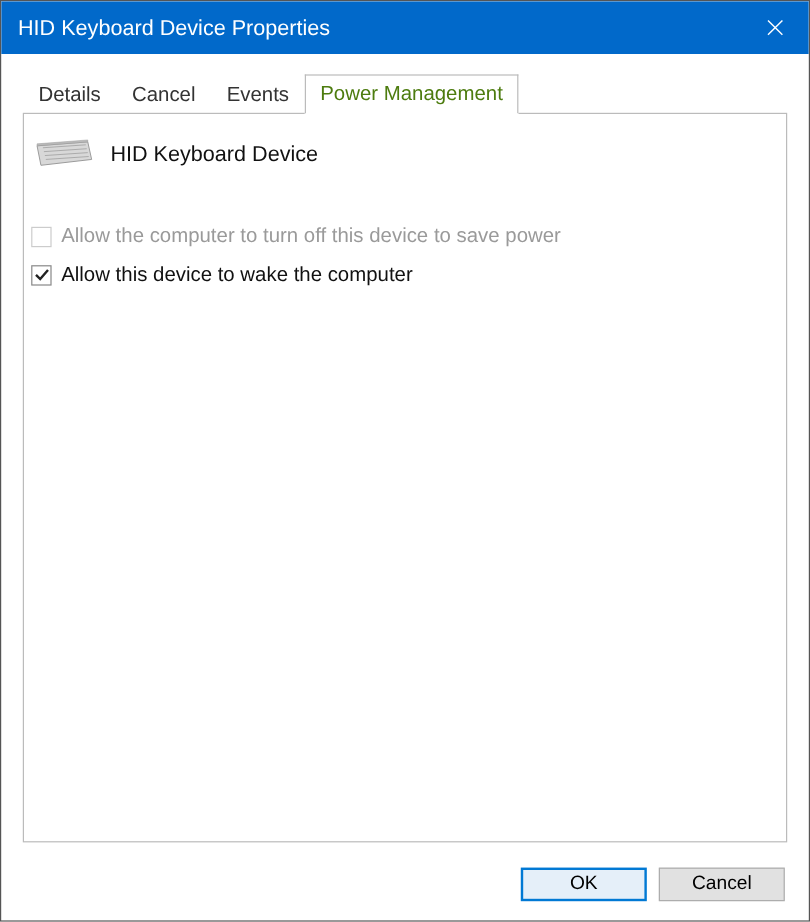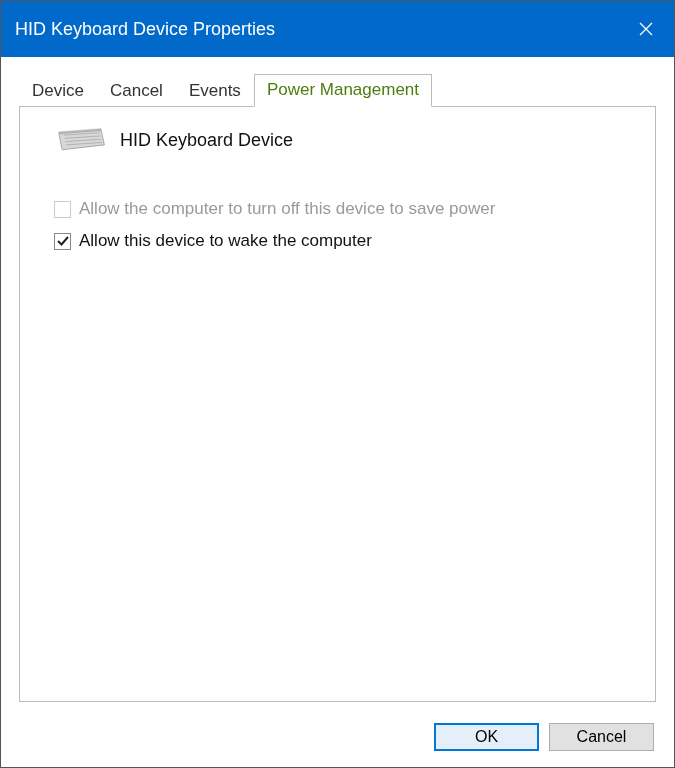--- a/index.html
+++ b/index.html
@@ -13,21 +13,21 @@
       height: 768px;
       background: #fff;
       border: 1px solid #555;
       display: flex;
       flex-direction: column;
       overflow: hidden;
     }
     .titlebar {
       background: #0169ca;
       color: #fff;
-      height: 56px;
+      height: 44px;
       display: flex;
       align-items: center;
       padding-left: 14px;
       font-size: 18px;
       position: relative;
     }
     .titlebar-title {
       flex: 1;
     }
     .close-btn {
@@ -74,21 +74,21 @@
       z-index: 2;
     }
     .tab:not(.active) {
       color: #333;
     }
     .tab-panel {
       border: 1px solid #bbb;
       margin: 0 18px 13px 18px;
       flex: 1;
       background: #fff;
-      padding: 18px 34px;
+      padding: 18px 6px;
       position: relative;
     }
     .device-row {
       display: flex;
       align-items: center;
       gap: 14px;
       margin-bottom: 44px;
     }
     .keyboard-icon {
       width: 52px;
@@ -170,21 +170,21 @@
     <svg viewBox="0 0 14 14">
         <line x1="1" y1="1" x2="13" y2="13"></line>
         <line x1="13" y1="1" x2="1" y2="13"></line>
       </svg>
   </div>
 </div>
 
 <div class="content">
 
   <div class="tabrow">
-    <div class="tab">Device</div>
+    <div class="tab">Details</div>
     <div class="tab">Cancel</div>
     <div class="tab">Events</div>
     <div class="tab active">Power Management</div>
   </div>
 
   <div class="tab-panel">
 
     <div class="device-row">
       <span class="keyboard-icon">
         <svg viewBox="0 0 64 36">

